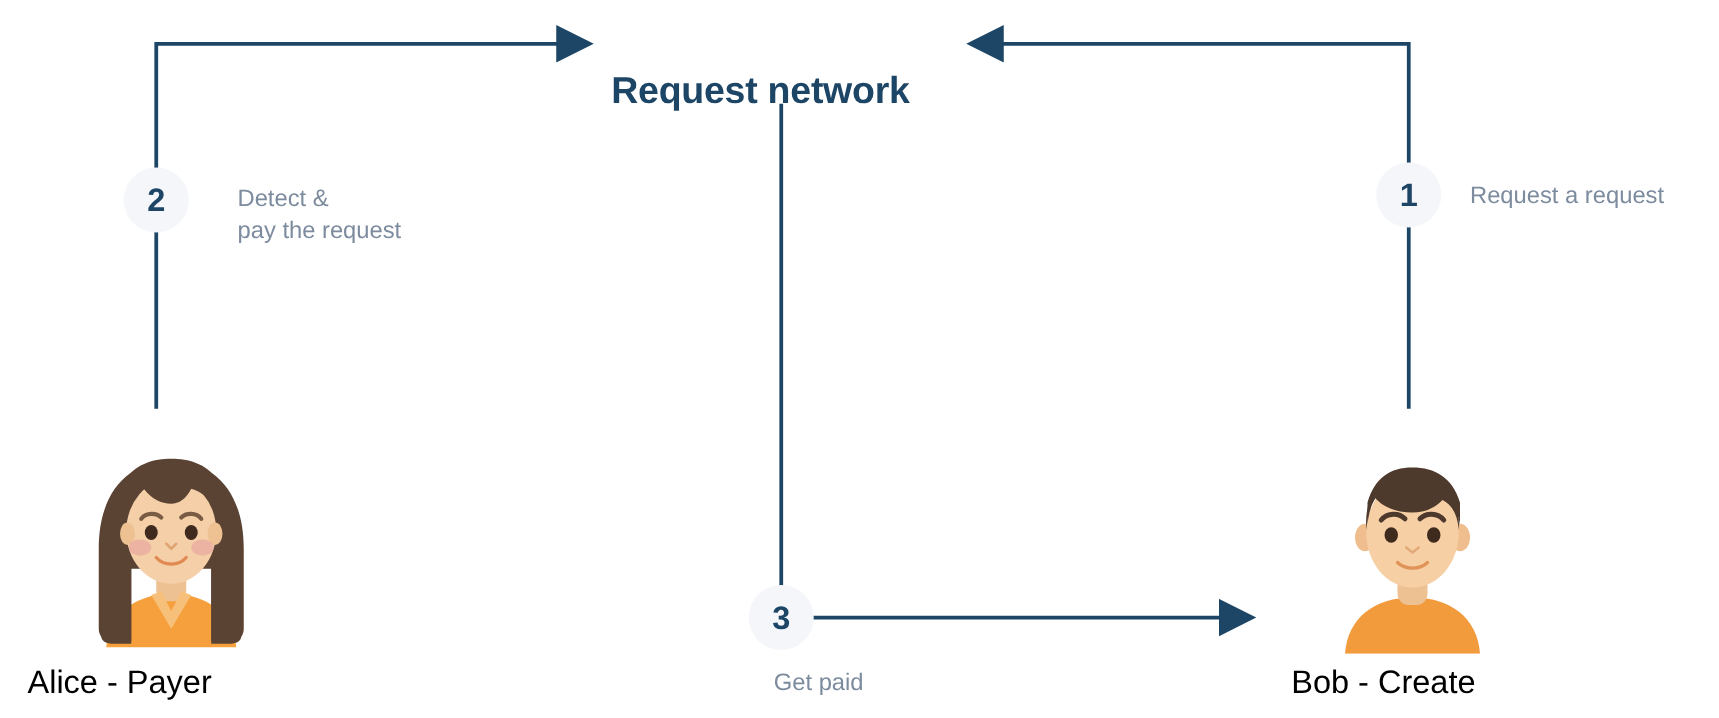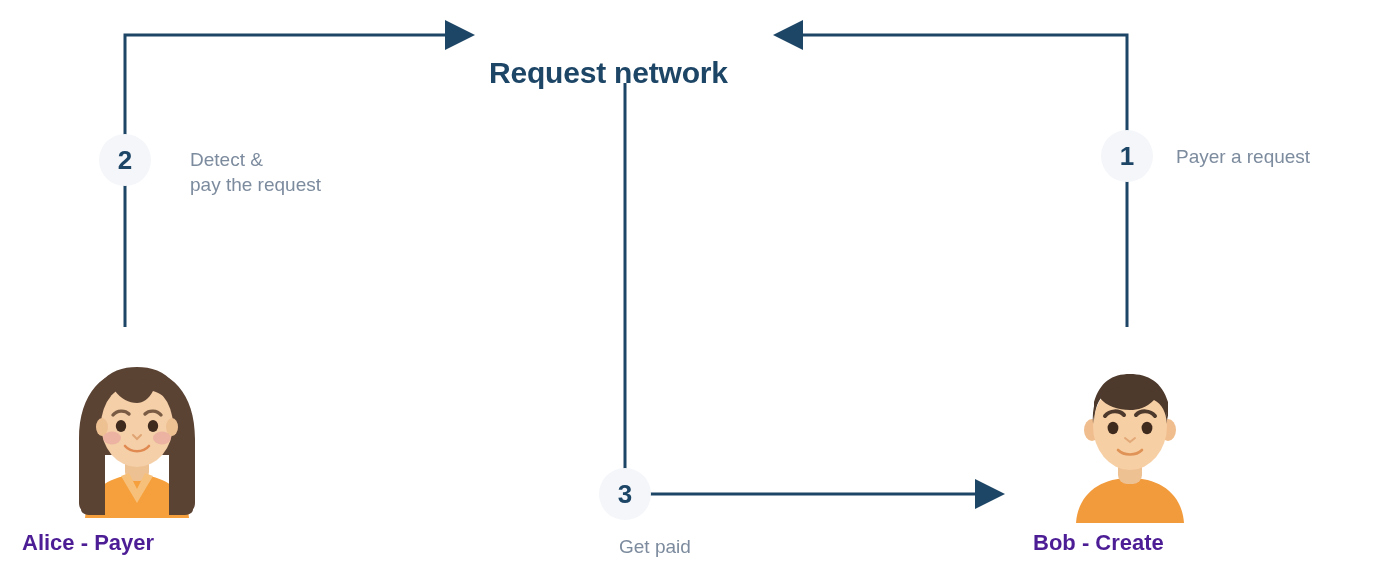--- a/index.html
+++ b/index.html
@@ -50,23 +50,23 @@
 
   #step1-badge{left:1101px;top:130px;}
   #step1-label{left:1176px;top:144px;}
   #step2-badge{left:99px;top:134px;}
   #step2-label{left:174px;top:147px;margin-left:16px;}
   #step3-badge{left:599px;top:468px;}
   #step3-label{left:619px;top:534px;}
 
   
   .person-name{
-    font-size:22px;
-    font-weight:bold;
-    color:#4c1d95;
+    font-size:26px;
+    font-weight:normal;
+    color:#000000;
     white-space:nowrap;
   }
   #alice-name{left:22px;top:530px;}
   #bob-name{left:1033px;top:530px;}
 
   
   .avatar{width:160px;height:155px;}
   #alice-avatar{left:57px;top:363px;}
   #bob-avatar{left:1050px;top:368px;}
 </style>
@@ -94,21 +94,21 @@
     </g>
 
     <g>
       <path d="M625,83 L625,494 L978,494" fill="none" stroke="#1d4566" stroke-width="3" marker-end="url(#ah-right)"></path>
     </g>
   </svg>
 
   <div class="abs" id="network-title">Request network</div>
 
   <div class="abs step-badge" id="step1-badge">1</div>
-  <div class="abs step-label" id="step1-label">Payer a request</div>
+  <div class="abs step-label" id="step1-label">Request a request</div>
 
   <div class="abs step-badge" id="step2-badge">2</div>
   <div class="abs step-label" id="step2-label">Detect &amp;
 pay the request</div>
 
   <div class="abs step-badge" id="step3-badge">3</div>
   <div class="abs step-label" id="step3-label">Get paid</div>
 
   <svg class="abs avatar" id="alice-avatar" viewBox="0 0 160 155" xmlns="http://www.w3.org/2000/svg">
 

